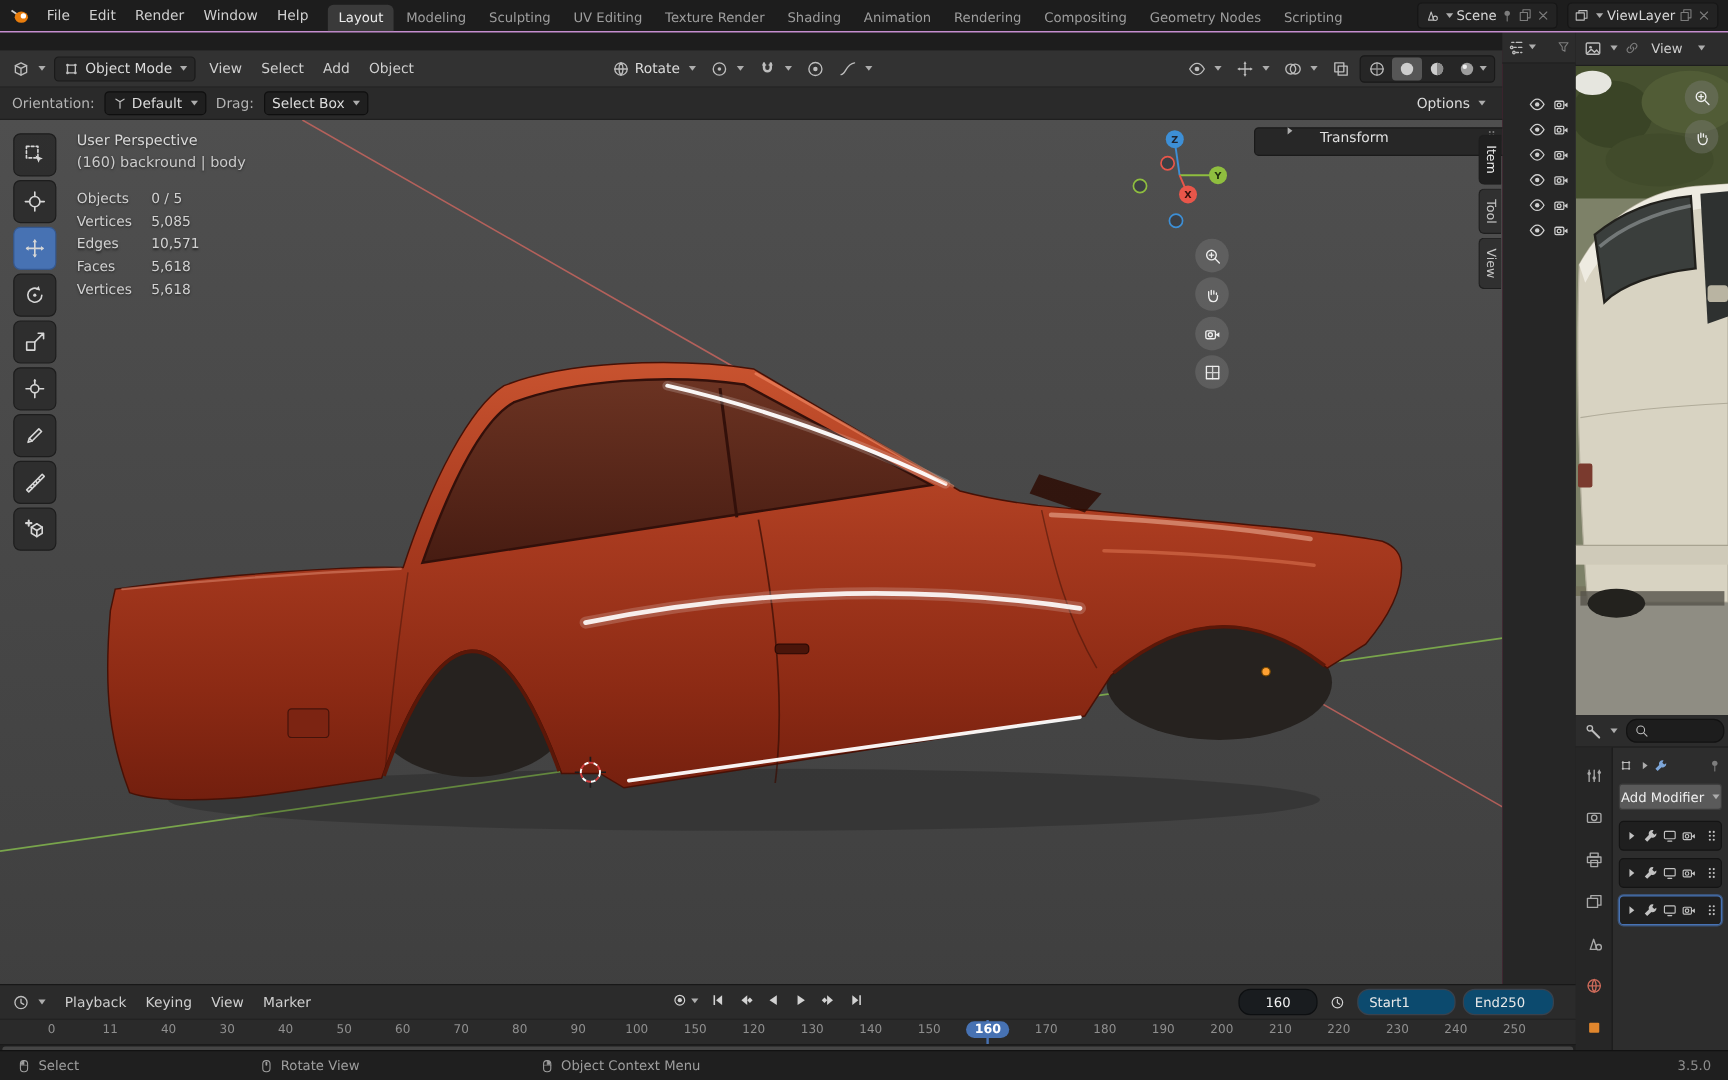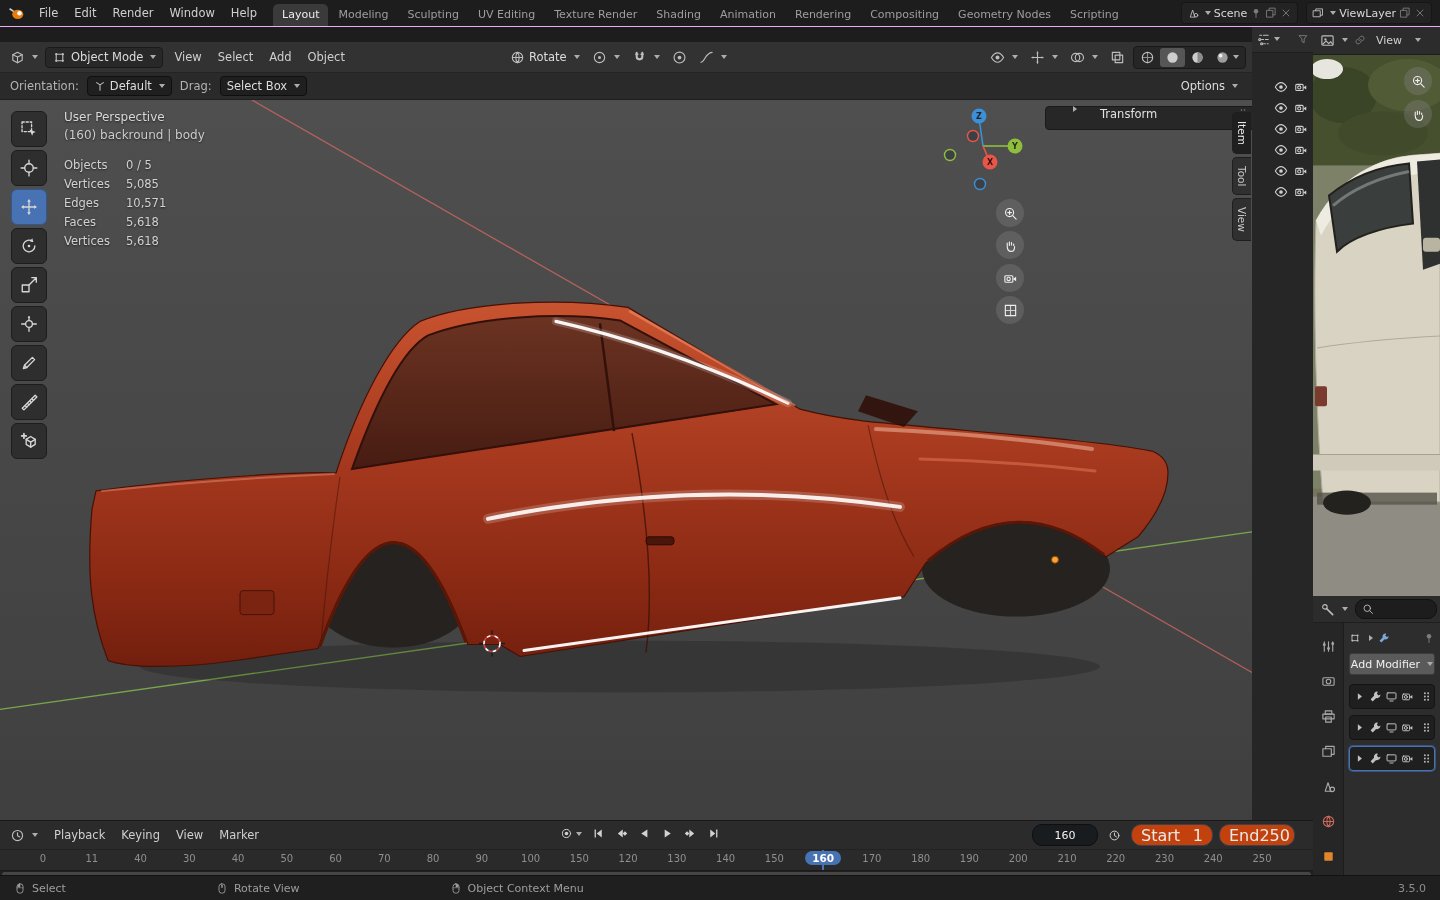--- a/index.html
+++ b/index.html
@@ -112,22 +112,22 @@
 
   
   .timeline{position:absolute;left:0;top:820px;width:1313px;height:56px;background:#2b2b2b;border-top:1px solid #181818}
   .tl-header{position:relative;height:28px;display:flex;align-items:center;padding:0 6px;gap:4px}
   .transport{position:absolute;left:556px;top:3px;display:flex;align-items:center;gap:2px}
   .tbtn{display:flex;align-items:center;justify-content:center;padding:3px 4px;border-radius:3px;color:#d2d2d2}
   .tbtn .ic{width:13px;height:13px;color:#d2d2d2}
   .frame-ctrls{position:absolute;right:18px;top:3px;display:flex;align-items:center;gap:6px}
   .frame-field{width:64px;height:20px;background:#191c1f;border:1px solid #0d0f11;border-radius:10px;
                color:#f2f2f2;display:flex;align-items:center;justify-content:center;font-size:11px}
-  .range-pill{height:20px;background:#c2410c;border:1px solid #39424d;border-radius:10px;display:flex;
-              align-items:center;justify-content:space-between;padding:0 9px;color:#e9e9e9;font-size:16px}
+  .range-pill{height:20px;background:#0c4a6e;border:1px solid #39424d;border-radius:10px;display:flex;
+              align-items:center;padding:0 9px;color:#e9e9e9;font-size:11px}
   .range-pill.start{width:62px}
   .range-pill.end{width:56px}
   .tl-ruler{position:relative;height:20px;background:#2a2a2a;border-top:1px solid #222}
   .tick{position:absolute;top:3px;transform:translateX(-50%);font-size:10px;color:#8f8f8f}
   .playhead{position:absolute;top:0;bottom:0;width:2px;background:#4772b3;transform:translateX(-50%)}
   .frame-badge{position:absolute;top: 1px;transform:translateX(-50%);background:#4772b3;color:#fff;
                font-size:10.5px;font-weight:bold;padding:1px 7px;border-radius:9px;z-index:2}
   .tl-scroll{height:7px;background:#202020;border-top:1px solid #1a1a1a}
   .tl-scroll .handle{height:5px;margin:1px 2px;background:#454545;border-radius:3px}
 

